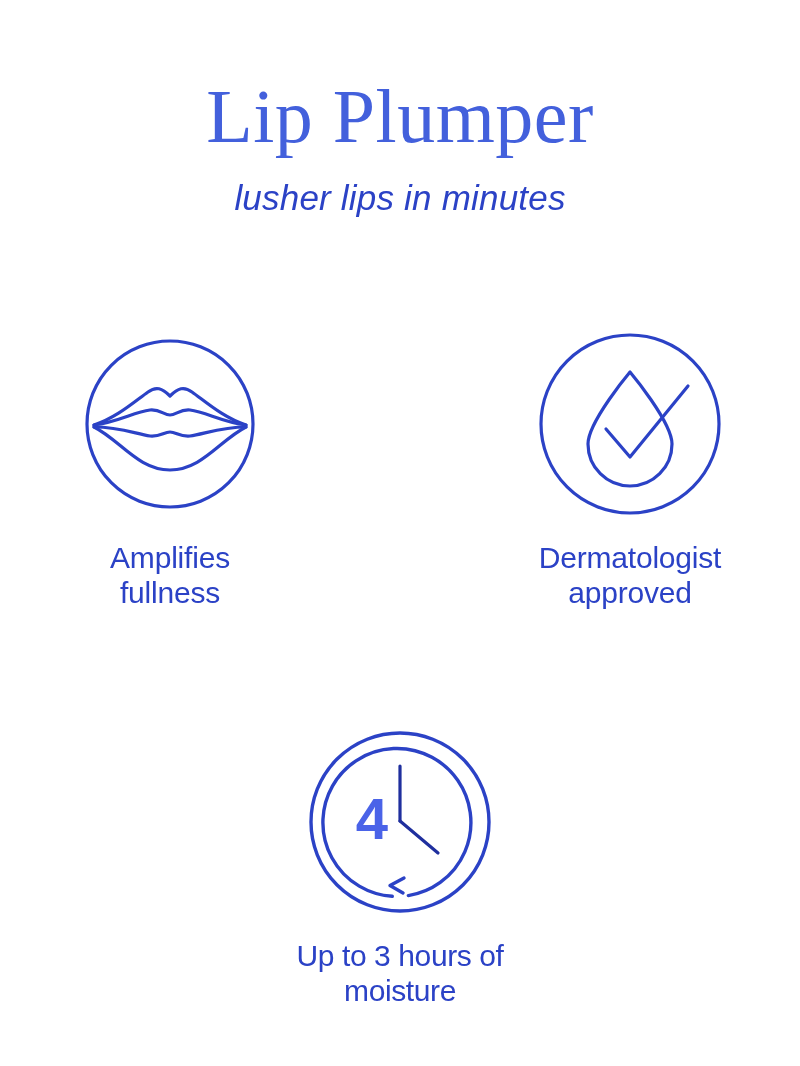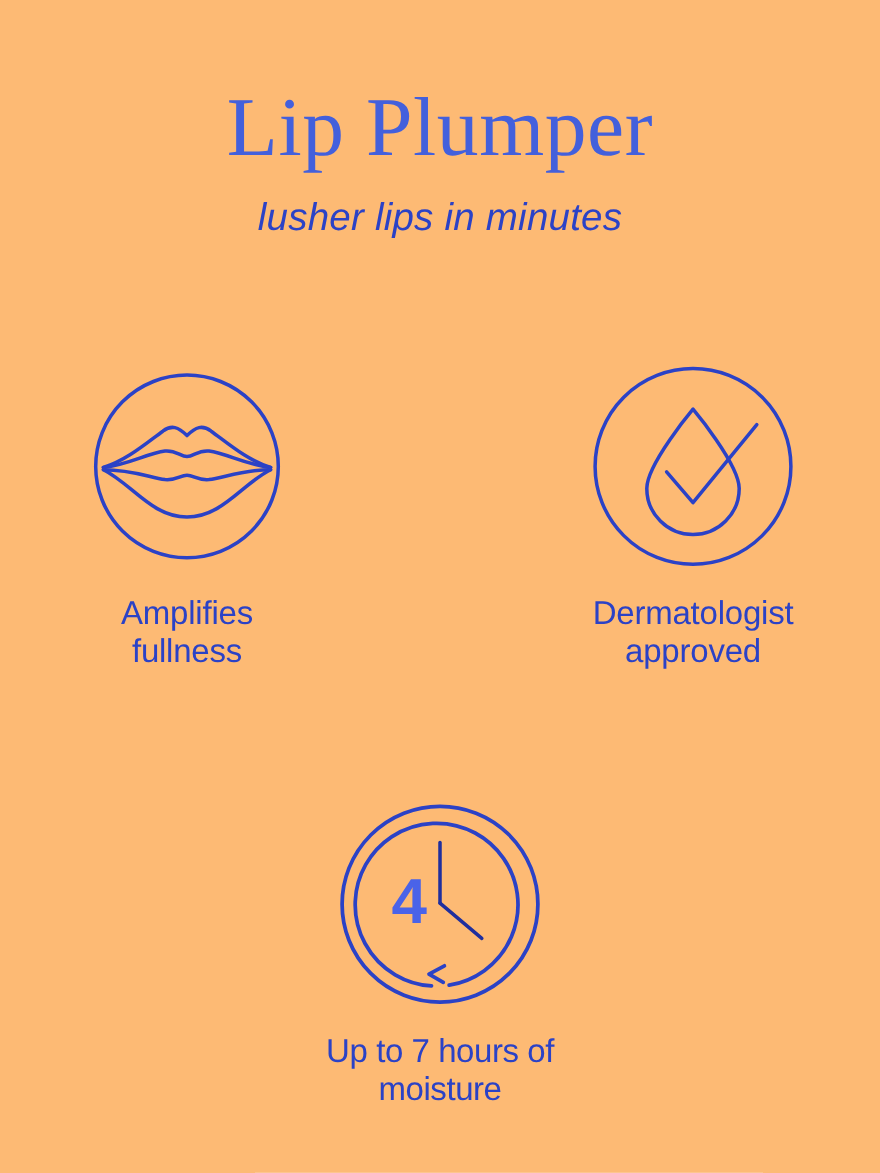--- a/index.html
+++ b/index.html
@@ -10,21 +10,21 @@
     width: 800px;
     height: 1066px;
     background: #fbeee4;
     font-family: "Liberation Sans", sans-serif;
     overflow: hidden;
   }
   .page {
     position: relative;
     width: 800px;
     height: 1066px;
-    background: #fdba74;
+    background: #ffffff;
   }
 
   
   .header {
     position: absolute;
     top: 70px;
     left: 0;
     width: 800px;
     text-align: center;
   }
@@ -172,21 +172,21 @@
 
             <path d="M 98 150 L 84 157.5 L 97 165" fill="none" stroke="#2b42c6" stroke-width="3.4" stroke-linecap="round" stroke-linejoin="round"></path>
 
             <path d="M 94 93 L 94 38" fill="none" stroke="#1f2f9e" stroke-width="3.2" stroke-linecap="round"></path>
 
             <path d="M 94 93 L 132 125" fill="none" stroke="#1f2f9e" stroke-width="3.2" stroke-linecap="round"></path>
 
             <text x="66" y="111" text-anchor="middle" font-family="Liberation Sans, sans-serif" font-size="58" font-weight="bold" fill="#4a63e8">4</text>
           </svg>
         </div>
-        <div class="feature-label tight">Up to 7 hours of
+        <div class="feature-label tight">Up to 3 hours of
 moisture</div>
       </div>
 
     </div>
 
   </div>
 
 </div>
 
 </body></html>

